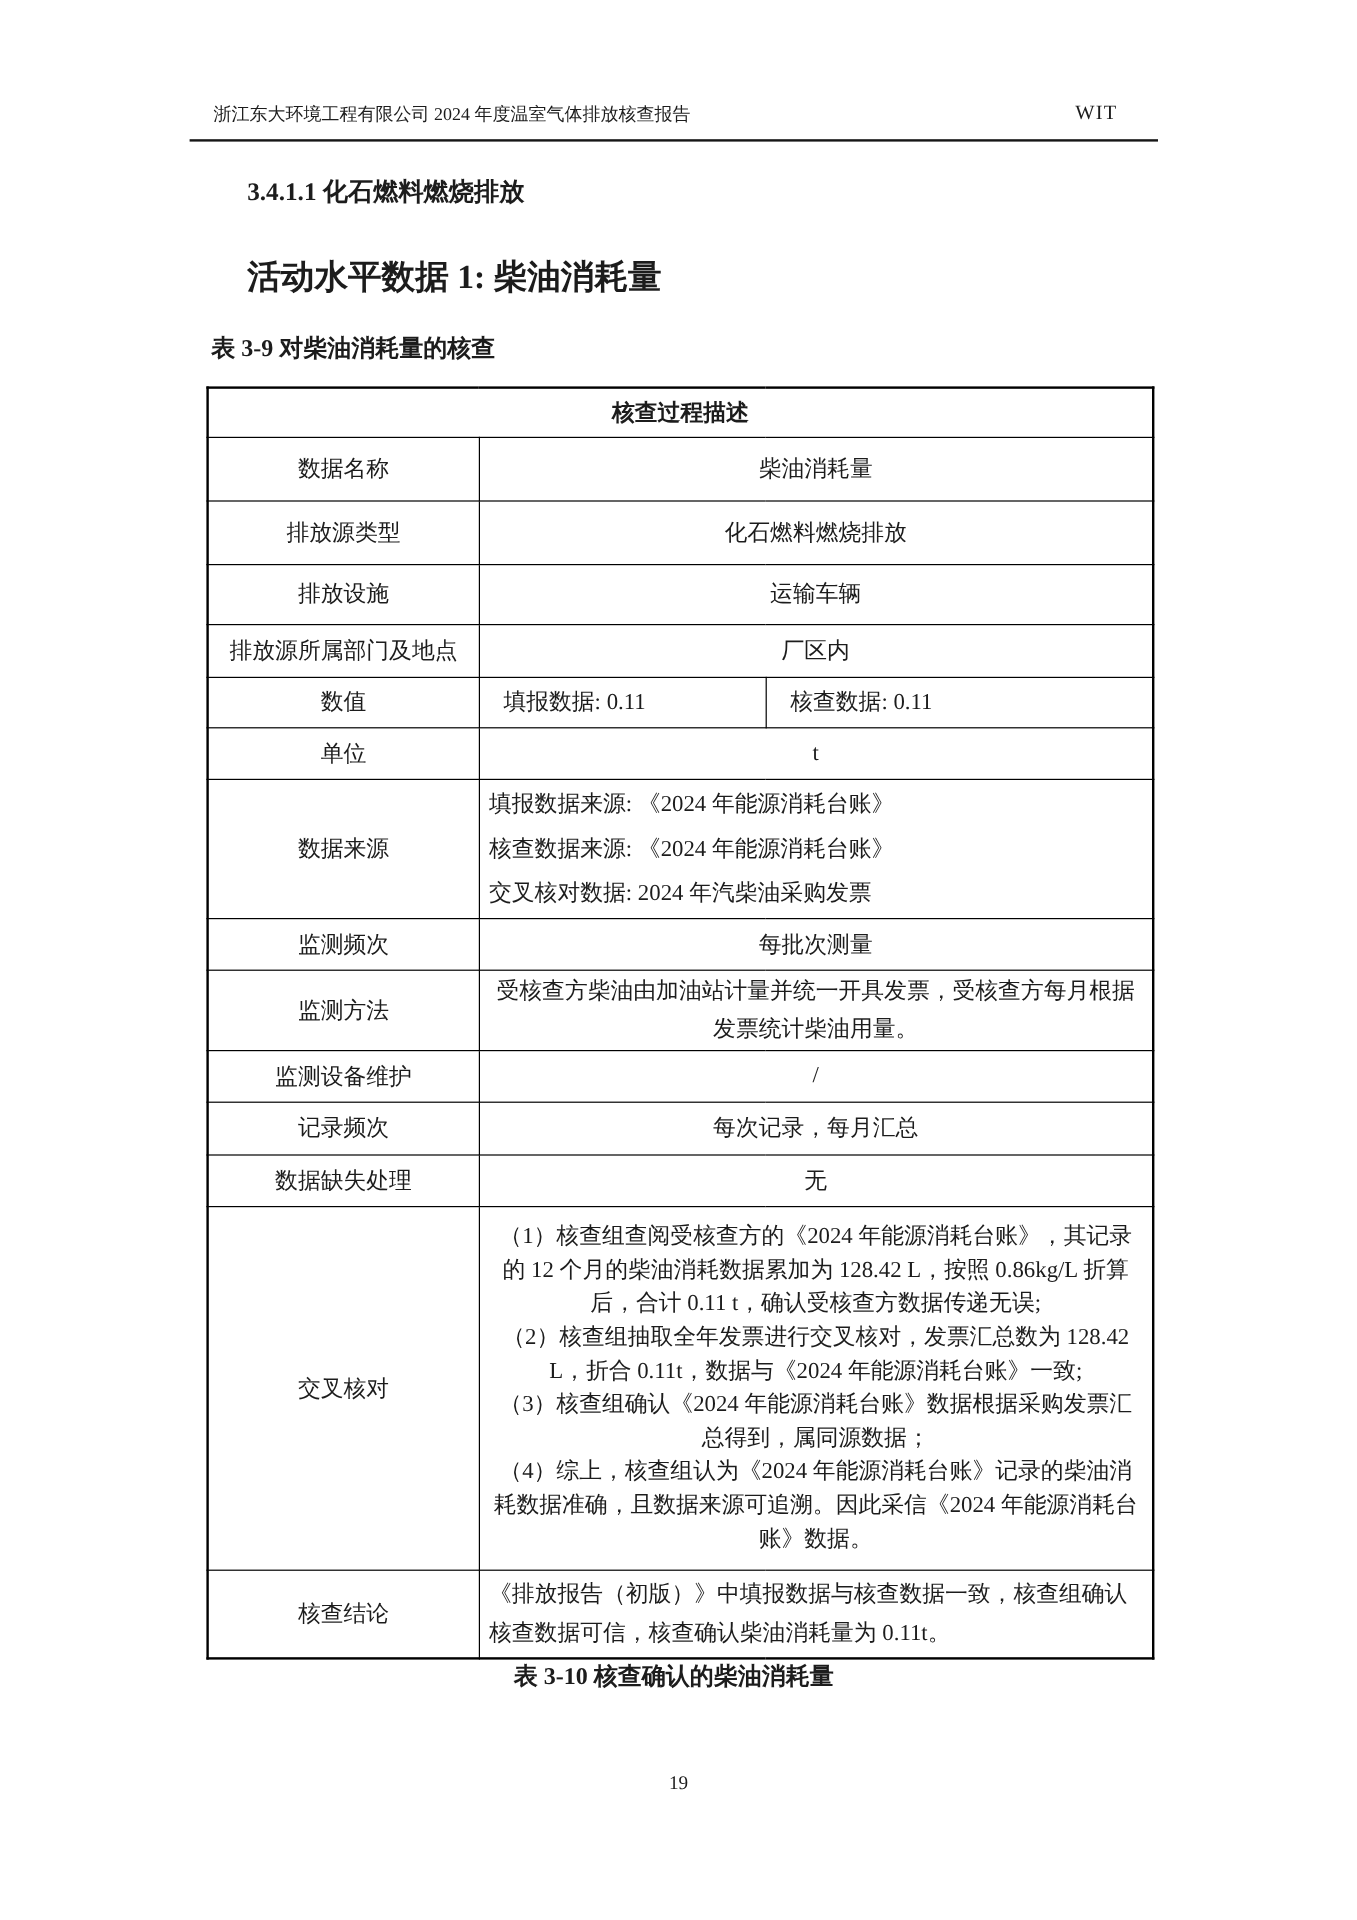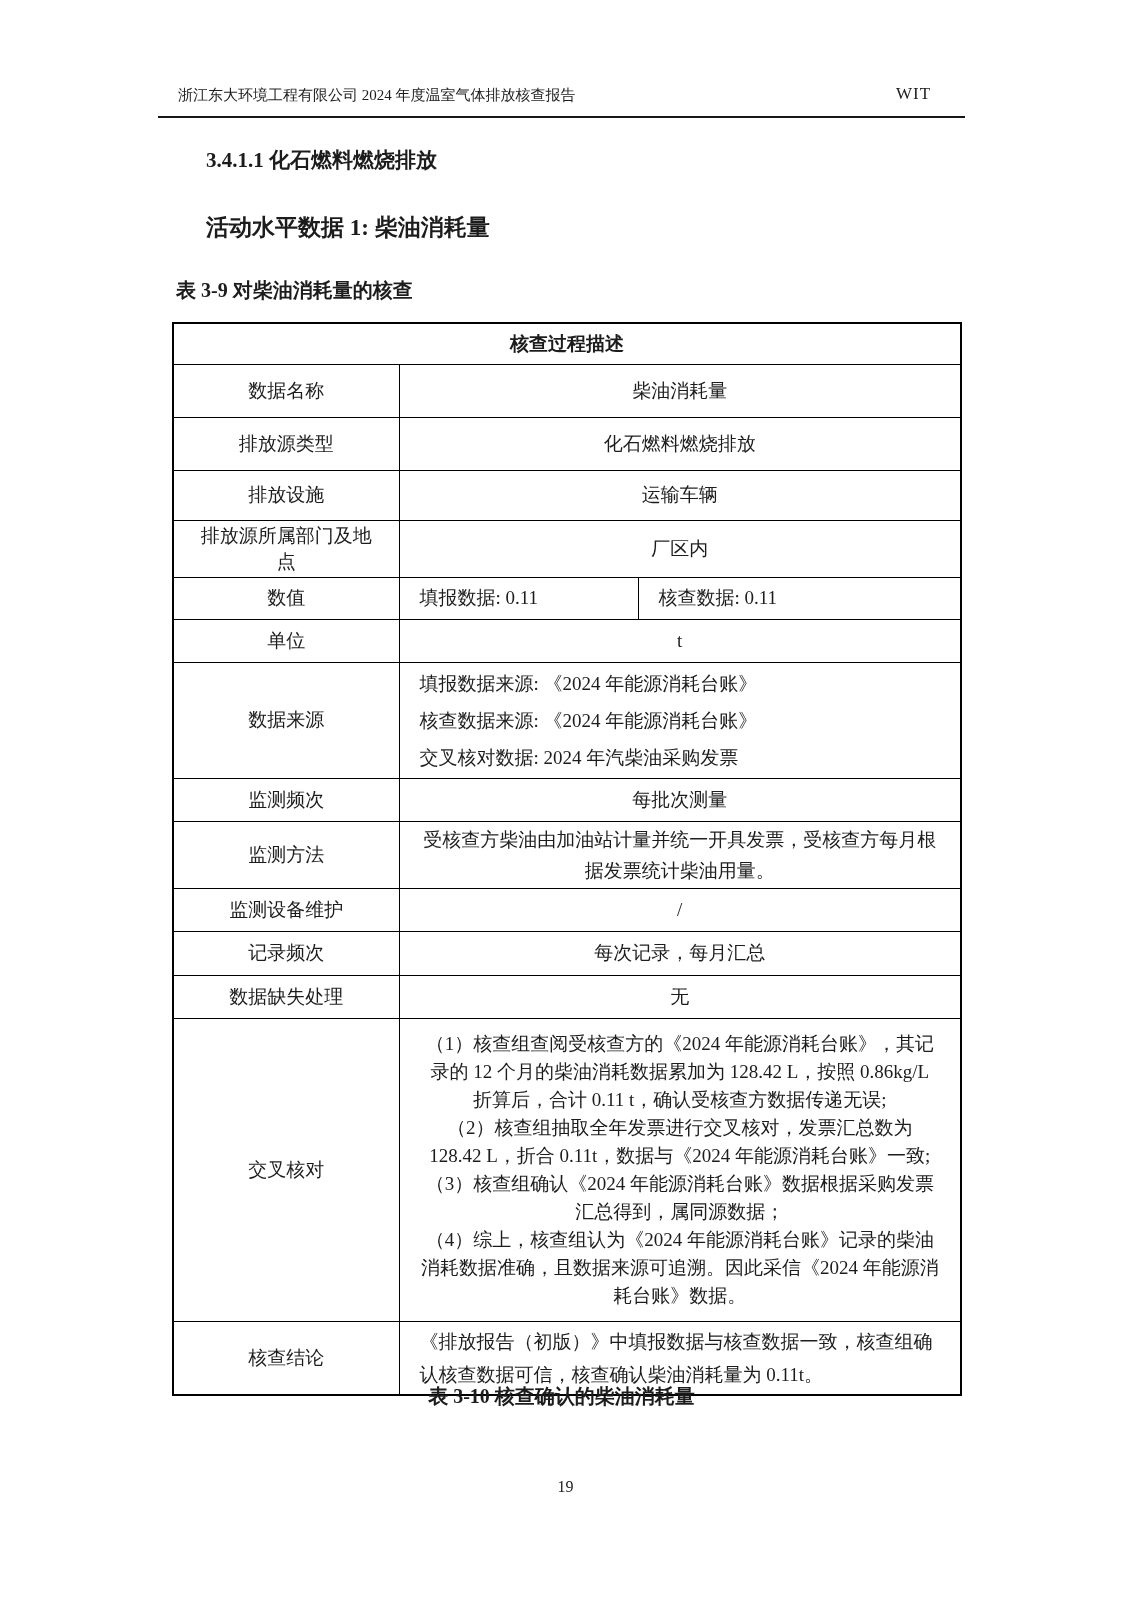--- a/index.html
+++ b/index.html
@@ -6,31 +6,31 @@
   .page {
     position:relative; width:1002px; height:1600px; background:#ffffff;
     font-family:"Liberation Serif","DejaVu Serif",serif; color:#1c1c1c;
     overflow:hidden;
   }
   .doc-header-left  { position:absolute; left:178px; top:86px;  font-size:15px; white-space:nowrap; }
   .doc-header-right { position:absolute; left:896px; top:84px;  font-size:17px; letter-spacing:1px; }
   .doc-header-rule  { position:absolute; left:158px; top:116px; width:807px; height:2px; background:#161616; }
 
   .section-heading  { position:absolute; left:206px; top:146px;  font-size:21px; font-weight:bold; white-space:nowrap; }
-  .activity-heading { position:absolute; left:206px; top:212px;  font-size:23px; font-weight:bold; white-space:nowrap; }
+  .activity-heading { position:absolute; left:206px; top:212px;  font-size:28px; font-weight:bold; white-space:nowrap; }
   .table9-title     { position:absolute; left:176px; top:277px;  width:807px; text-align:left; font-size:20px; font-weight:bold; }
   .table10-title    { position:absolute; left:158px; top:1383px; width:807px; text-align:center; font-size:20px; font-weight:bold; }
   .page-number      { position:absolute; left:0;     top:1478px; width:1131px; text-align:center; font-size:16px; }
 
   table.verify-table {
     position:absolute; left:172px; top:322px; width:788px;
     border-collapse:collapse; table-layout:fixed;
     border:2px solid #000; font-size:19px; color:#1c1c1c;
   }
-  .verify-table td { border:1px solid #000; padding:2px 20px; vertical-align:middle; overflow:hidden;margin-top:16px; }
+  .verify-table td { border:1px solid #000; padding:2px 8px; vertical-align:middle; overflow:hidden;margin-top:16px; }
   .t-head   { text-align:center; font-weight:bold; }
   .t-label  { text-align:center; }
   .t-value  { text-align:center; }
   .t-left   { text-align:left; }
   .t-split  { text-align:left; padding-left:20px !important; }
   .src-line { line-height:37px; text-align:left; }
   .method   { line-height:31px; text-align:center; }
   .cross-line { line-height:28px; text-align:center; }
   .concl    { line-height:33px; text-align:left; }
 </style>

